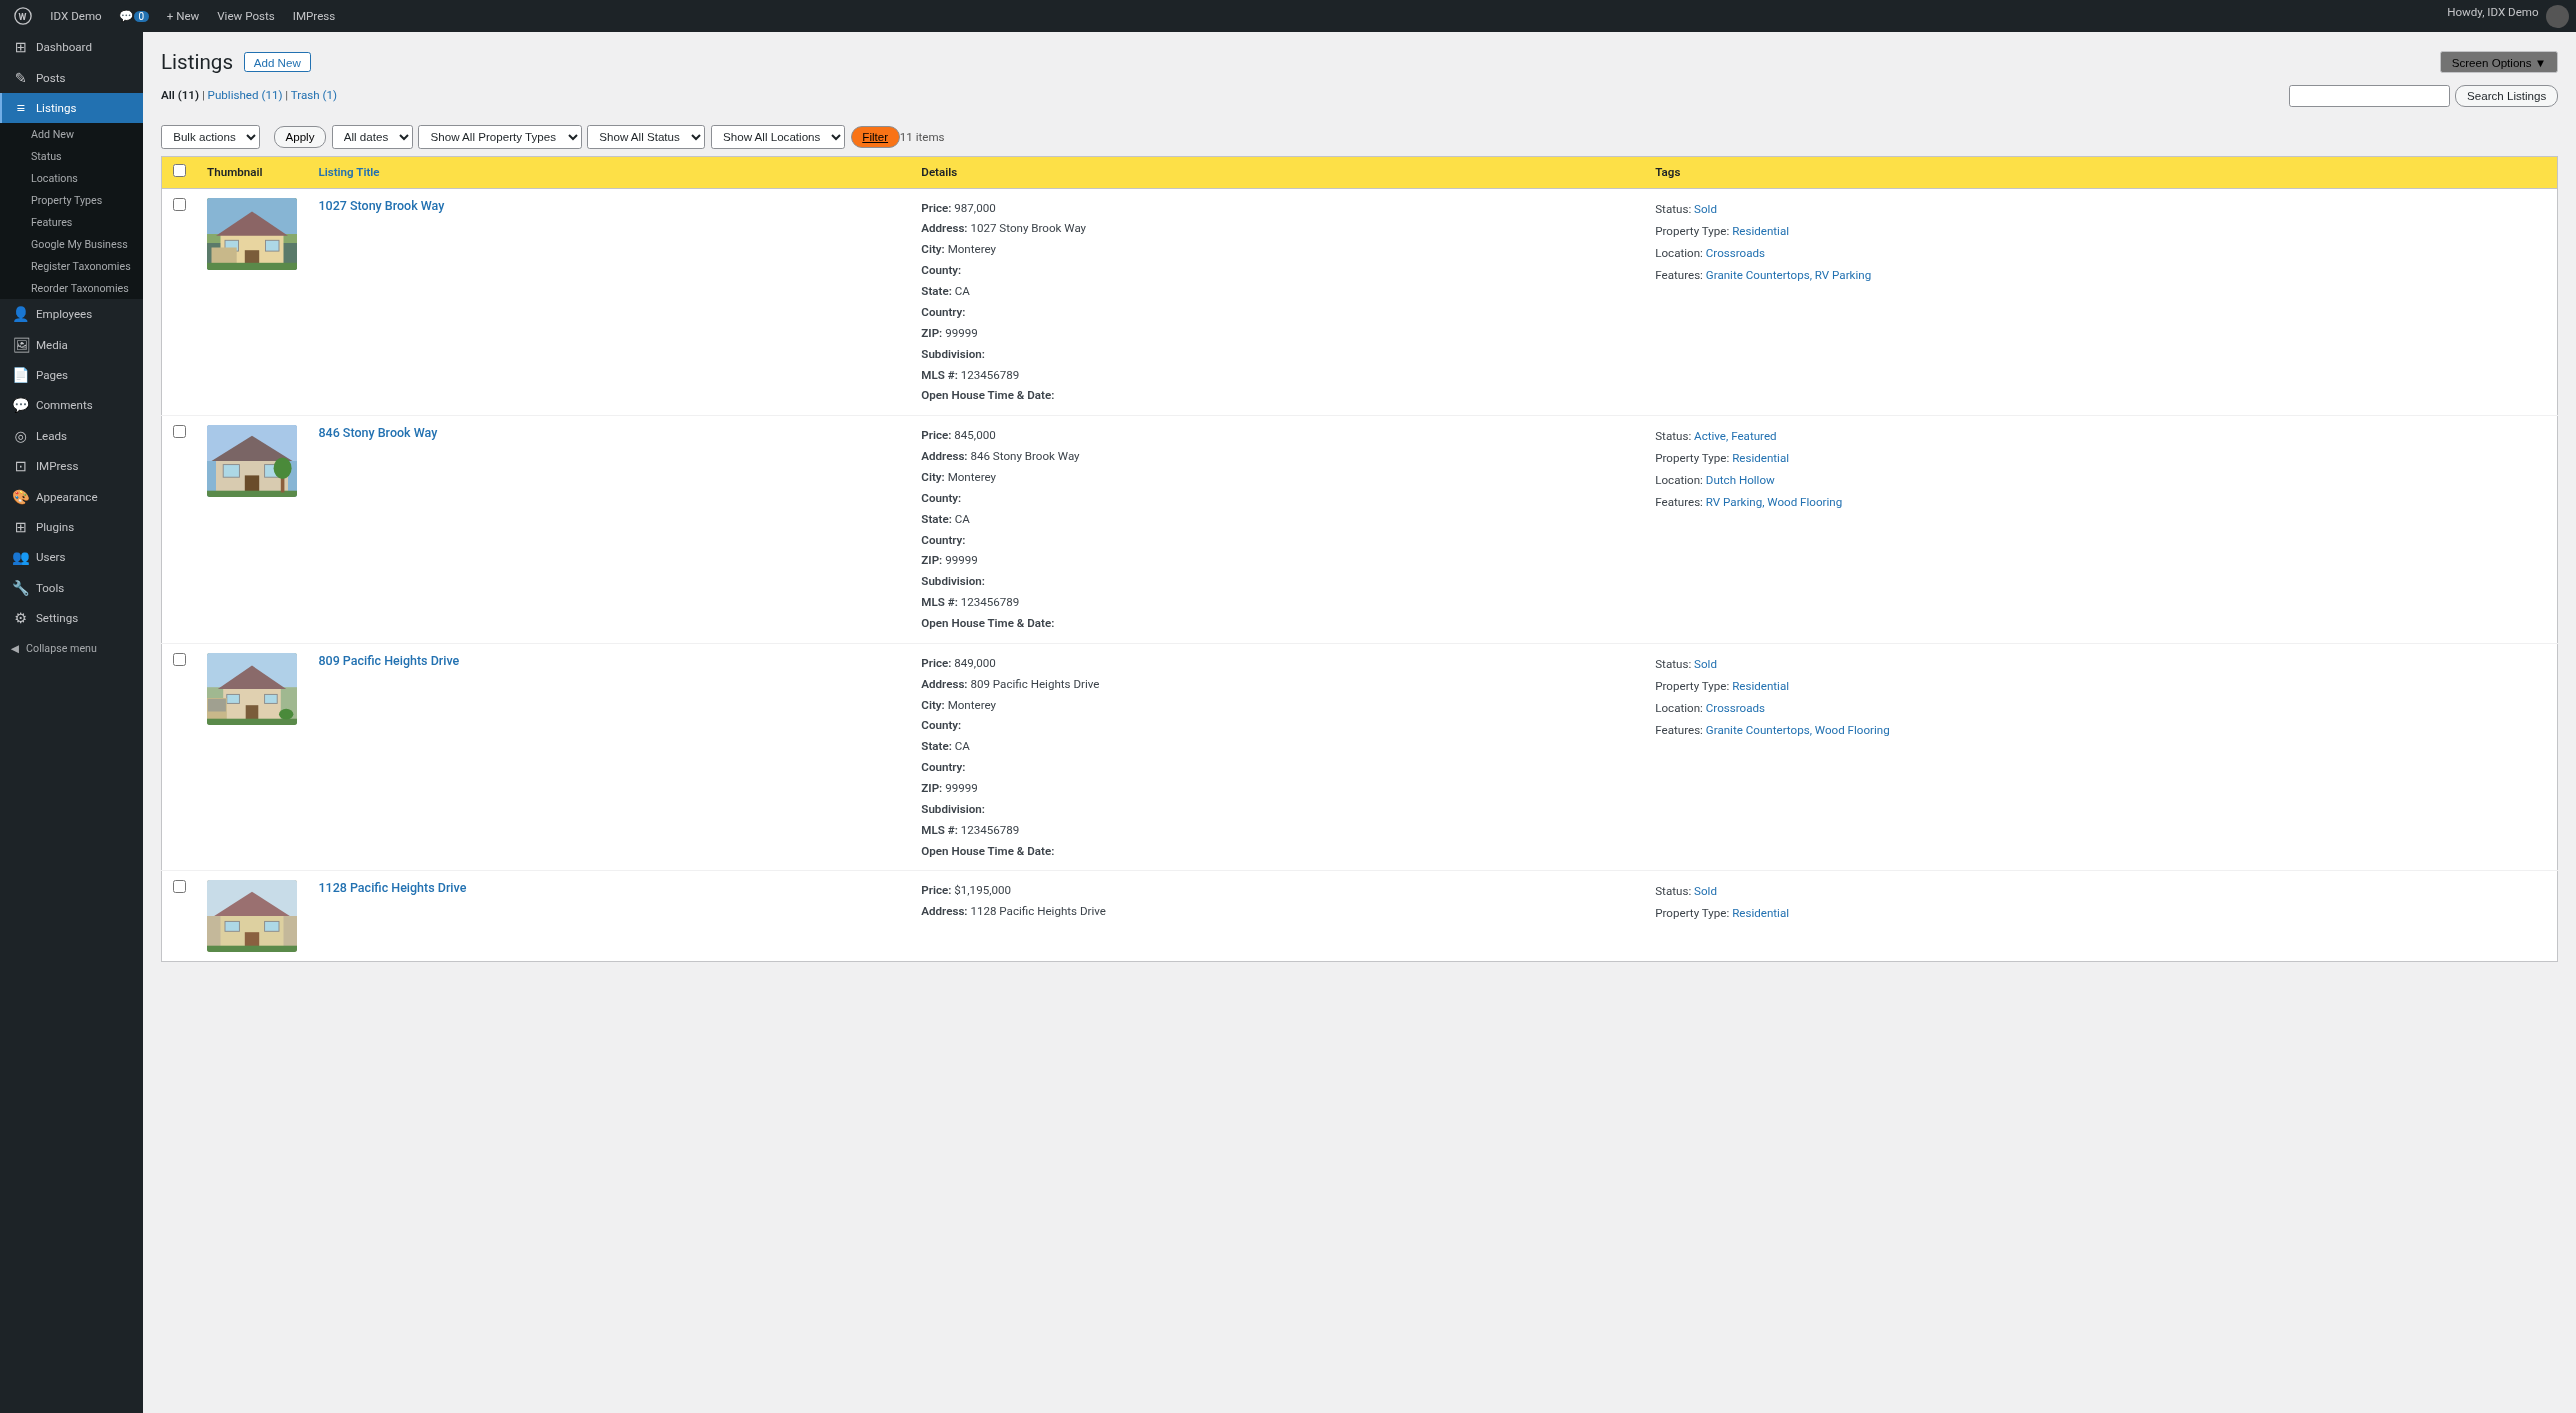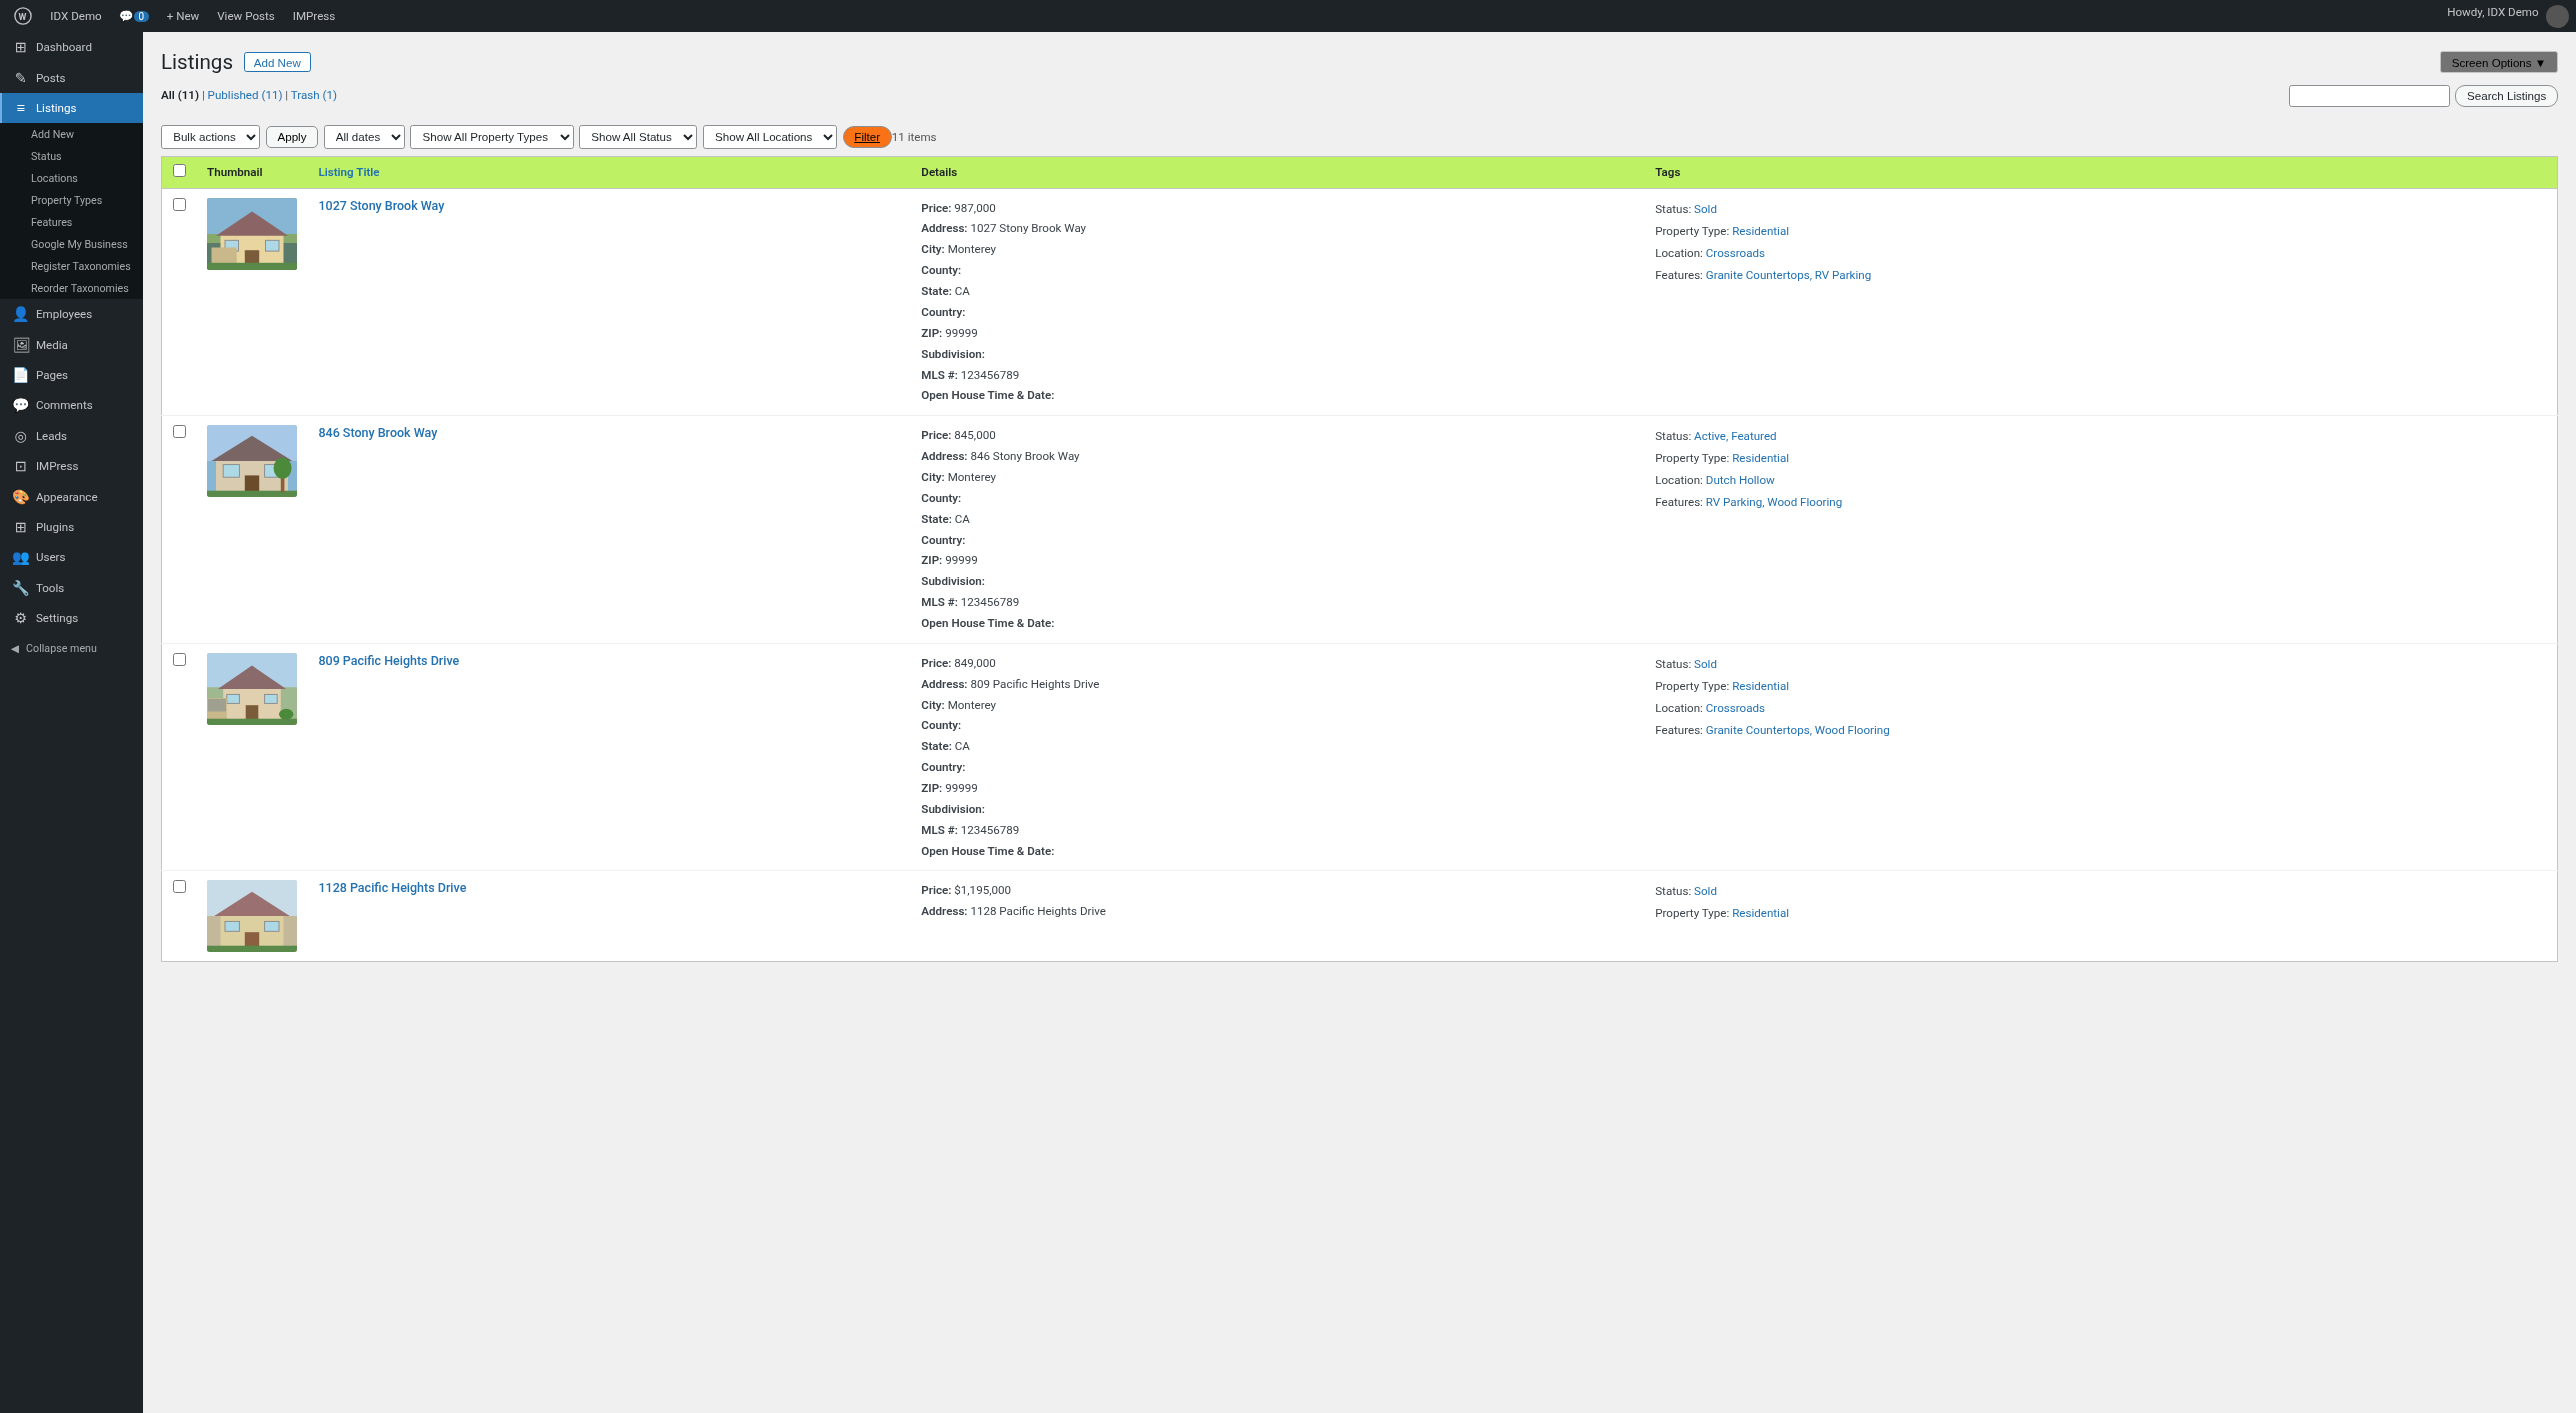--- a/index.html
+++ b/index.html
@@ -135,35 +135,36 @@
       border: 0.9px solid #8c8f94;
       border-radius: 11px;
       padding: 3.6px 10.7px;
       font-size: 11.6px;
       cursor: pointer;
       text-decoration: underline;
     }
     .apply-btn {
       background: #f6f7f7;
       border: 0.9px solid #8c8f94;
-      border-radius: 5px;
+      border-radius: 10px;
       padding: 3.6px 10.7px;
       font-size: 11.6px;
       cursor: pointer;
+      margin-left: 8px;
     }
 
     
     .wp-list-table {
       width: 100%;
       border-collapse: collapse;
       background: #fff;
       border: 0.9px solid #c3c4c7;
     }
     .wp-list-table th {
-      background: #bef264;
+      background: #fde047;
       border-bottom: 0.9px solid #c3c4c7;
       padding: 7.2px 10.7px;
       text-align: left;
       font-size: 11.6px;
       font-weight: 600;
       color: #1d2327;
     }
     .wp-list-table td {
       padding: 9px 10.7px;
       vertical-align: top;

